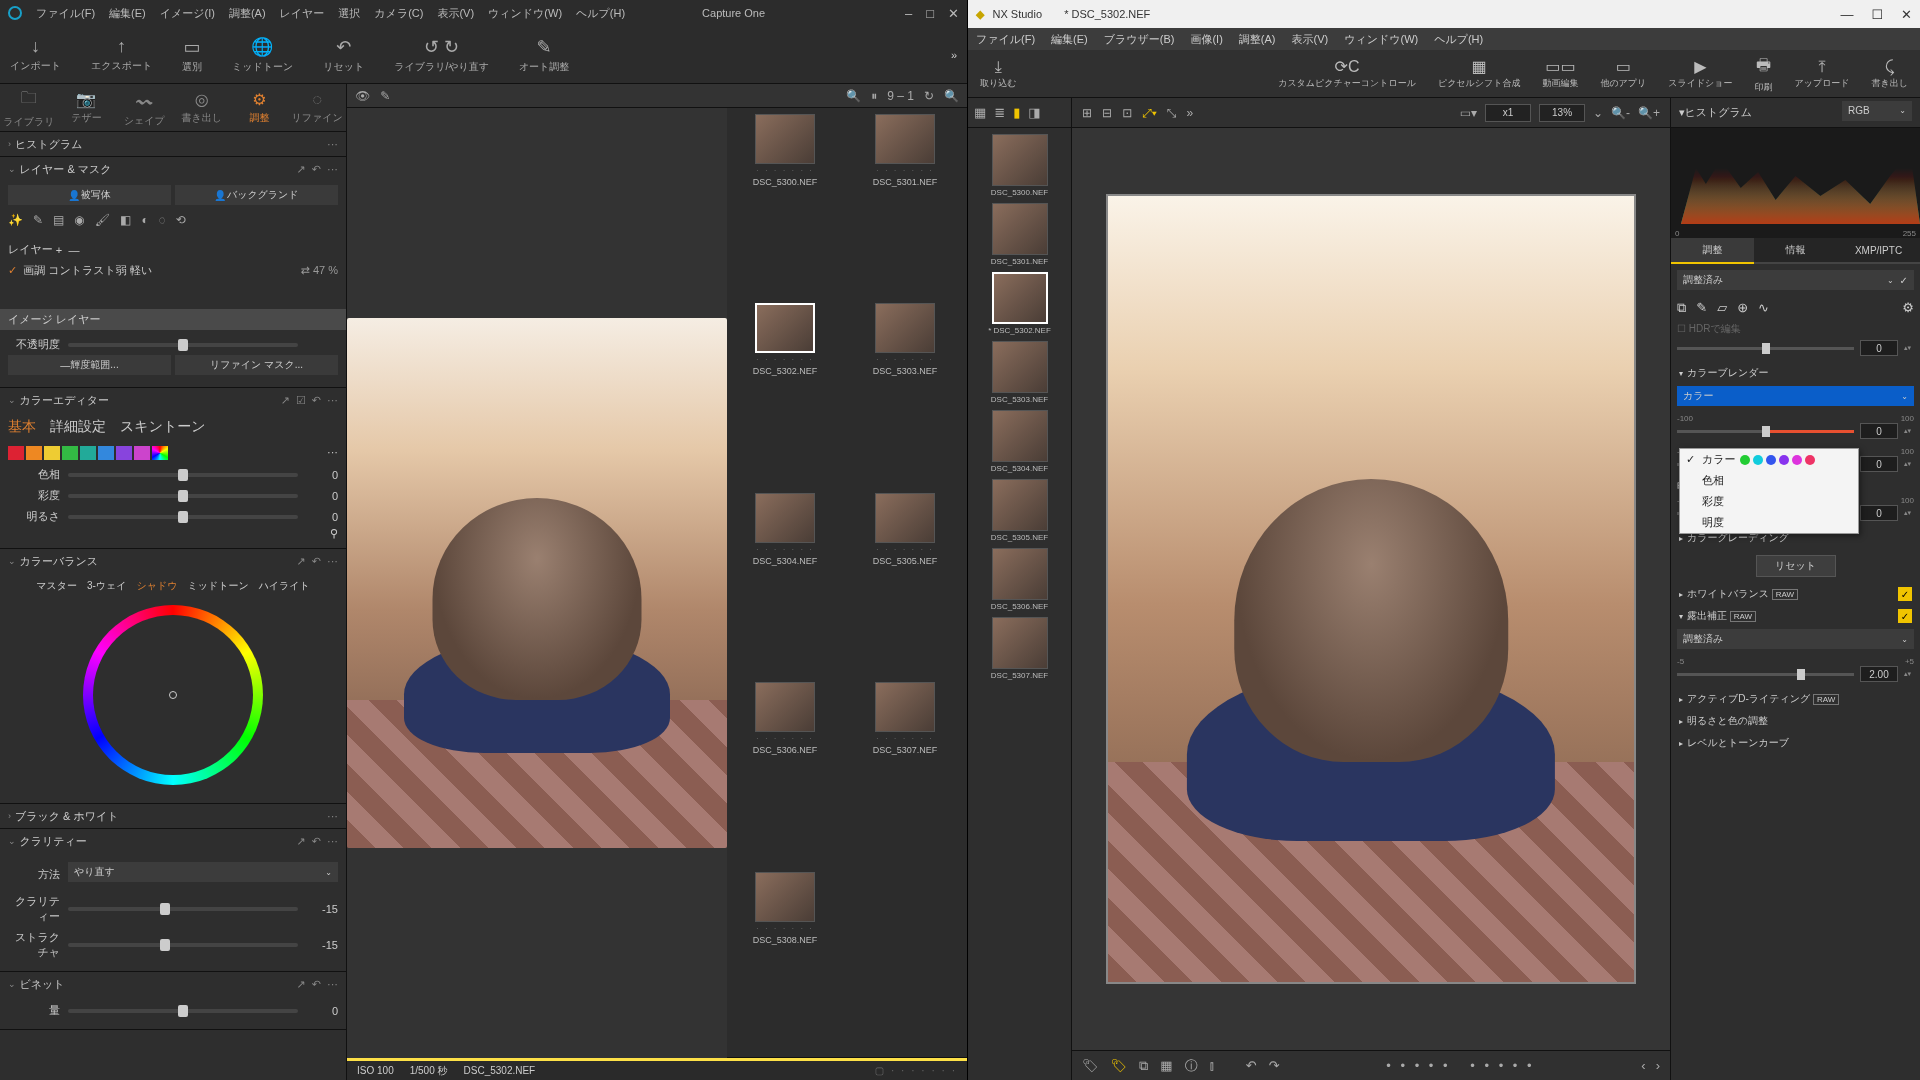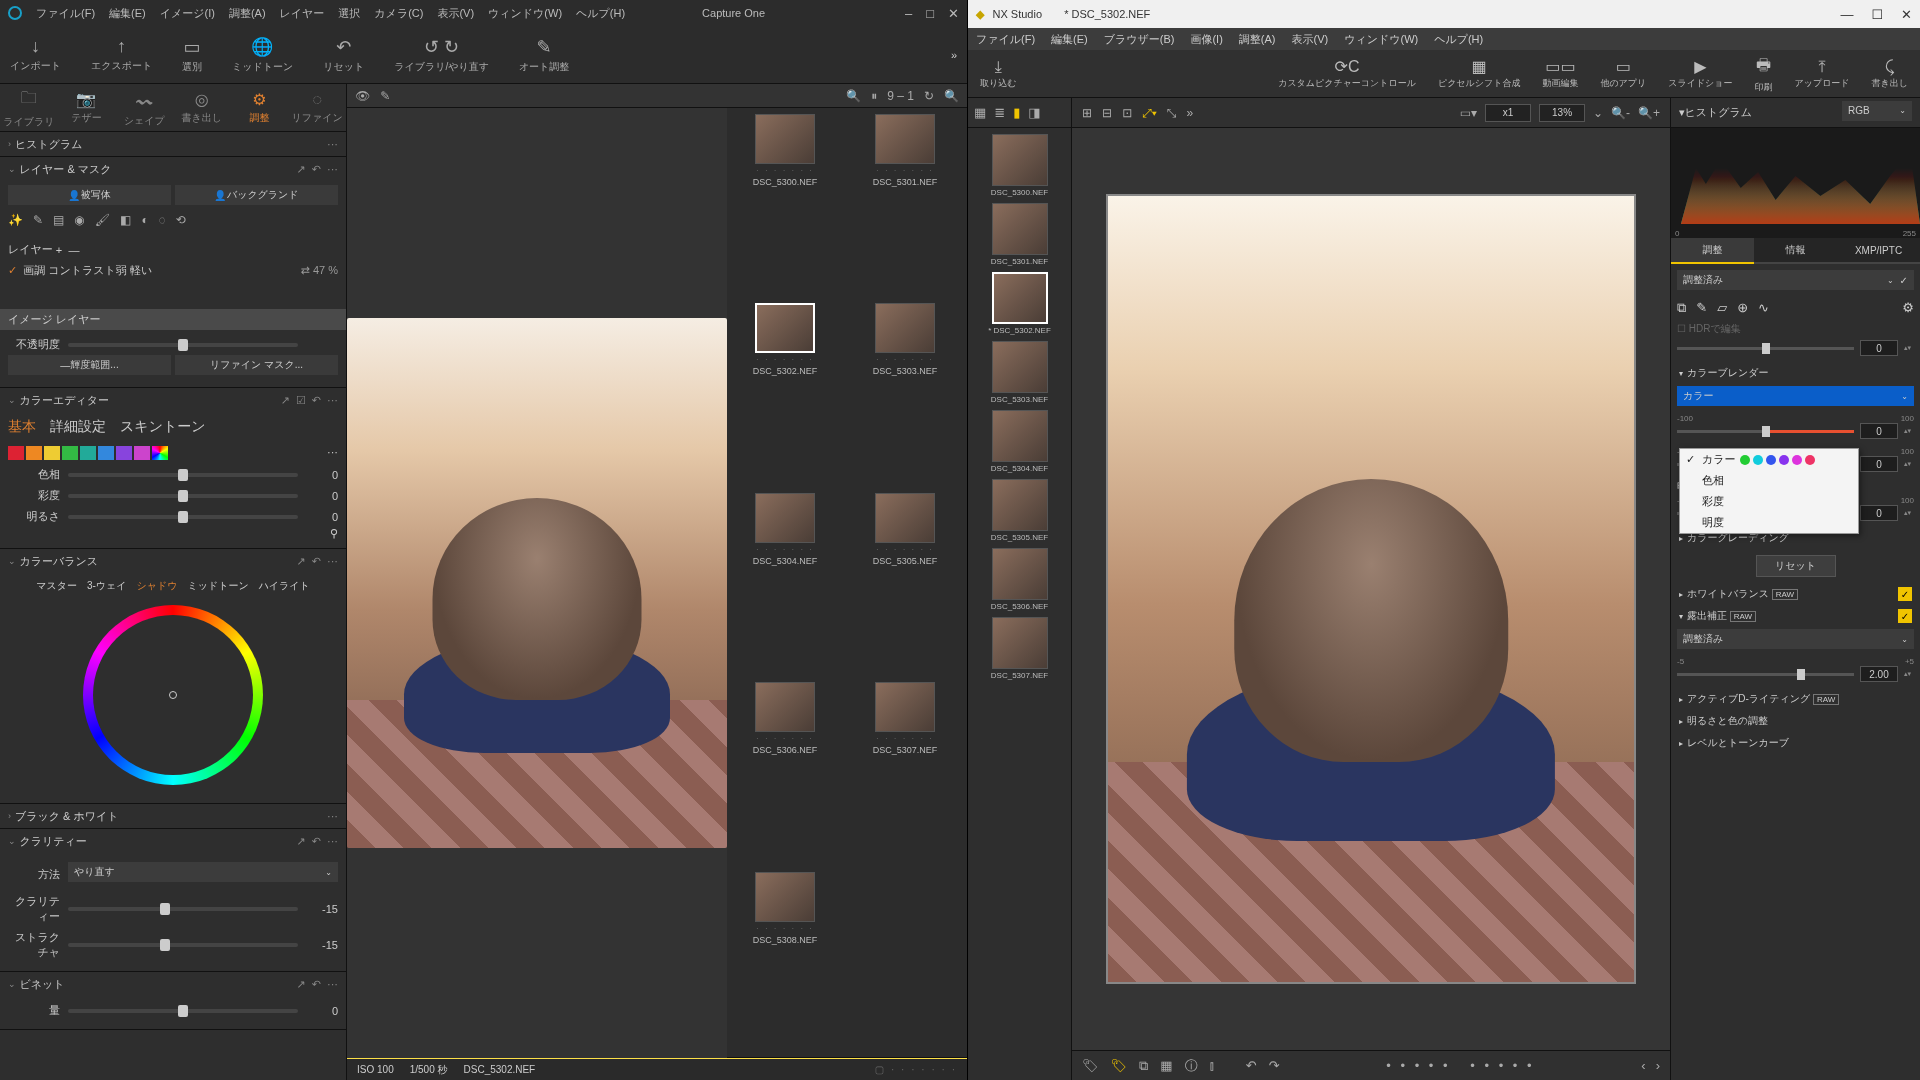--- a/index.html
+++ b/index.html
@@ -66,21 +66,21 @@
 .th.sel .box { border: 2px solid #fff; }
 .th .cap { font-size: 9px; color: #bbb; white-space: nowrap; }
 .th .dots { font-size: 8px; color: #666; letter-spacing: 2px; }
 
 .co-canvas { flex: 1; display: flex; align-items: center; justify-content: center; background: #333; }
 .cat-img { width: 380px; height: 530px; background: linear-gradient(to bottom, #f5ede3 0%, #e5c8a8 25%, #b0876b 55%, #6a4c3f 100%); border-radius: 2px; position: relative; overflow: hidden; }
 .cat-blob { position: absolute; bottom: 28%; left: 50%; transform: translateX(-50%); width: 55%; height: 38%; background: radial-gradient(ellipse at 50% 30%, #9a8070, #5c473b 70%); border-radius: 50% 50% 40% 40%; }
 .cat-cloth { position: absolute; bottom: 18%; left: 50%; transform: translateX(-50%); width: 70%; height: 22%; background: #2a3560; border-radius: 50% 50% 30% 30%; }
 .blanket { position: absolute; bottom: 0; left: 0; right: 0; height: 28%; background: repeating-linear-gradient(45deg, #8b5d52, #8b5d52 20px, #a77a72 20px, #a77a72 40px); }
 
-.co-statusbar { height: 22px; display: flex; align-items: center; padding: 0 10px; gap: 16px; font-size: 10px; background: #2a2a2a; border-top: 1px solid #fde047; }
+.co-statusbar { height: 22px; display: flex; align-items: center; padding: 0 10px; gap: 16px; font-size: 10px; background: #2a2a2a; border-top: 3px solid #fde047; }
 .co-statusbar .dots { margin-left: auto; letter-spacing: 2px; color: #666; }
 
 
 .nx-title { height: 28px; background: #f0f0f0; display: flex; align-items: center; padding: 0 8px; color: #333; gap: 8px; }
 .nx-title .icn { color: #c7a500; font-weight: bold; }
 .nx-title .wc { margin-left: auto; display: flex; gap: 18px; font-size: 13px; font-family: Arial; }
 .nx-menu { height: 22px; background: #3c3c3c; display: flex; align-items: center; padding: 0 8px; gap: 16px; font-size: 11px; color: #ccc; }
 .nx-toolbar { height: 48px; background: #303030; display: flex; align-items: center; padding: 0 12px; gap: 22px; border-bottom: 1px solid #111; }
 .nx-tool { display: flex; flex-direction: column; align-items: center; font-size: 9px; color: #bbb; gap: 1px; }
 .nx-tool .icn { font-size: 16px; }

